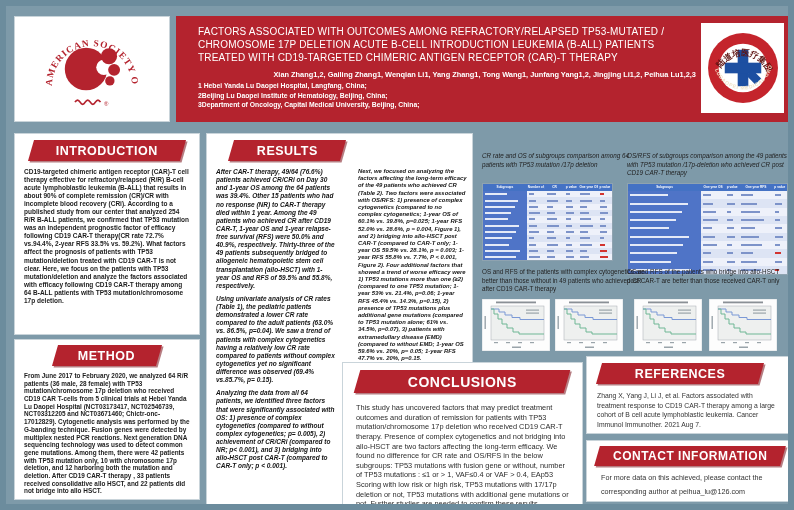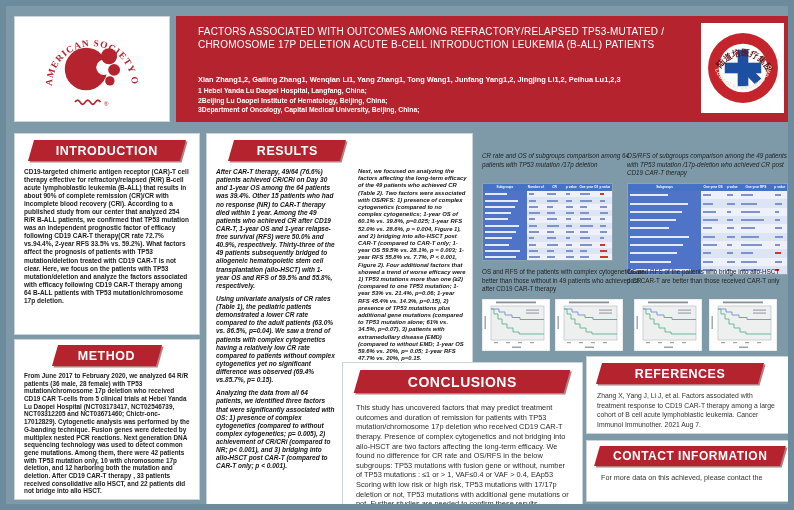--- a/index.html
+++ b/index.html
@@ -16,21 +16,21 @@
   .sec-banner > span { transform:skewX(16deg); color:#fff; font-weight:bold;
                        letter-spacing:.5px; white-space:nowrap; }
 
   
   #ash-box { left:8px; top:10px; width:156px; height:106px; display:flex;
              align-items:center; justify-content:center; }
   #title-banner { position:absolute; left:170px; top:10px; width:616px; height:106px;
                   background:#b4232e; padding:9px 0 0 22px; }
   #title-banner .t-line { color:#fff; font-weight:normal; font-size:10px;
                           line-height:1.3; letter-spacing:.2px; width:498px; }
-  #authors { color:#fff; font-weight:bold; font-size:7.4px; margin-top:24px; width:498px; }
+  #authors { color:#fff; font-weight:bold; font-size:7.4px; margin-top:6px; width:498px;text-align:right; }
   #affils  { margin-top:2px; }
   #affils div { color:#fff; font-weight:bold; font-size:6.8px; line-height:1.4; }
   #ldp-box { position:absolute; right:8px; top:7px; width:83px; height:90px;
              background:#fff; display:flex; align-items:center; justify-content:center; }
 
   
   #intro-panel  { left:8px;  top:127px; width:186px; height:202px; }
   #method-panel { left:8px;  top:333px; width:186px; height:161px; }
   .body-bold { font-weight:bold; color:#1c1c1c; font-size:6.5px; line-height:1.24;
                padding:3px 9px 4px 9px; text-align:left; }
@@ -92,20 +92,21 @@
       <circle cx="86" cy="61" r="7" fill="#b4232e"></circle>
       <circle cx="81" cy="74" r="5.5" fill="#b4232e"></circle>
       <path d="M40,99 q3,-5 6,0 q3,5 6,0 q3,-5 6,0 q3,5 6,0 q3,-5 6,0" stroke="#b4232e" stroke-width="2" fill="none"></path>
       <text x="74" y="103" font-size="7" fill="#b4232e">®</text>
     </svg>
   </div>
 
   <div id="title-banner">
     <div class="t-line">FACTORS ASSOCIATED WITH OUTCOMES AMONG REFRACTORY/RELAPSED TP53-MUTATED /</div>
     <div class="t-line">CHROMOSOME 17P DELETION ACUTE B-CELL INTRODUCTION LEUKEMIA (B-ALL) PATIENTS</div>
+    <div class="t-line">TREATED WITH CD19-TARGETED CHIMERIC ANTIGEN RECEPTOR (CAR)-T THERAPY</div>
     <div id="authors">Xian Zhang1,2, Gailing Zhang1, Wenqian Li1, Yang Zhang1, Tong Wang1, Junfang Yang1,2, Jingjing Li1,2, Peihua Lu1,2,3</div>
     <div id="affils">
       <div>1 Hebei Yanda Lu Daopei Hospital, Langfang, China;</div>
       <div>2Beijing Lu Daopei Institute of Hematology, Beijing, China;</div>
       <div>3Department of Oncology, Capital Medical University, Beijing, China;</div>
     </div>
     <div id="ldp-box">
       <svg width="76" height="82" viewBox="0 0 100 100">
         <circle cx="50" cy="50" r="46" fill="#c4242c"></circle>
         <circle cx="50" cy="50" r="32" fill="#ffffff"></circle>
@@ -652,16 +653,17 @@
     </div>
     <div id="ref-body" style="margin-top:29px;">Zhang X, Yang J, Li J,  et al. Factors associated with treatment response to CD19 CAR-T therapy among a large cohort of B cell acute lymphoblastic leukemia. Cancer Immunol Immunother. 2021 Aug 7.</div>
   </div>
 
   <div id="contact-panel" class="panel">
     <div class="sec-banner" style="left:10px; top:5px; width:186px; height:20px;">
       <span style="font-size:12px;">CONTACT INFORMATION</span>
     </div>
     <div id="contact-body" style="margin-top:26px;">
       <div>For more data on this achieved, please contact the</div>
+      <div>corresponding author at peihua_lu@126.com</div>
     </div>
   </div>
 
 </div>
 
 </body></html>

